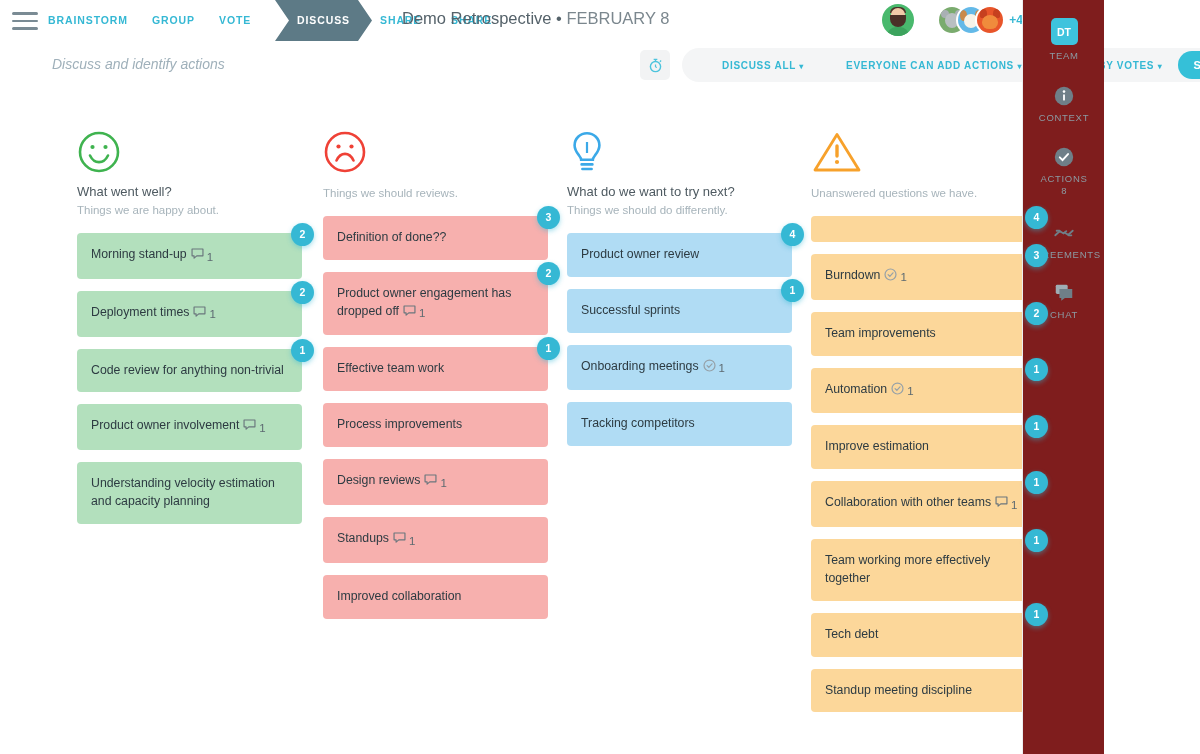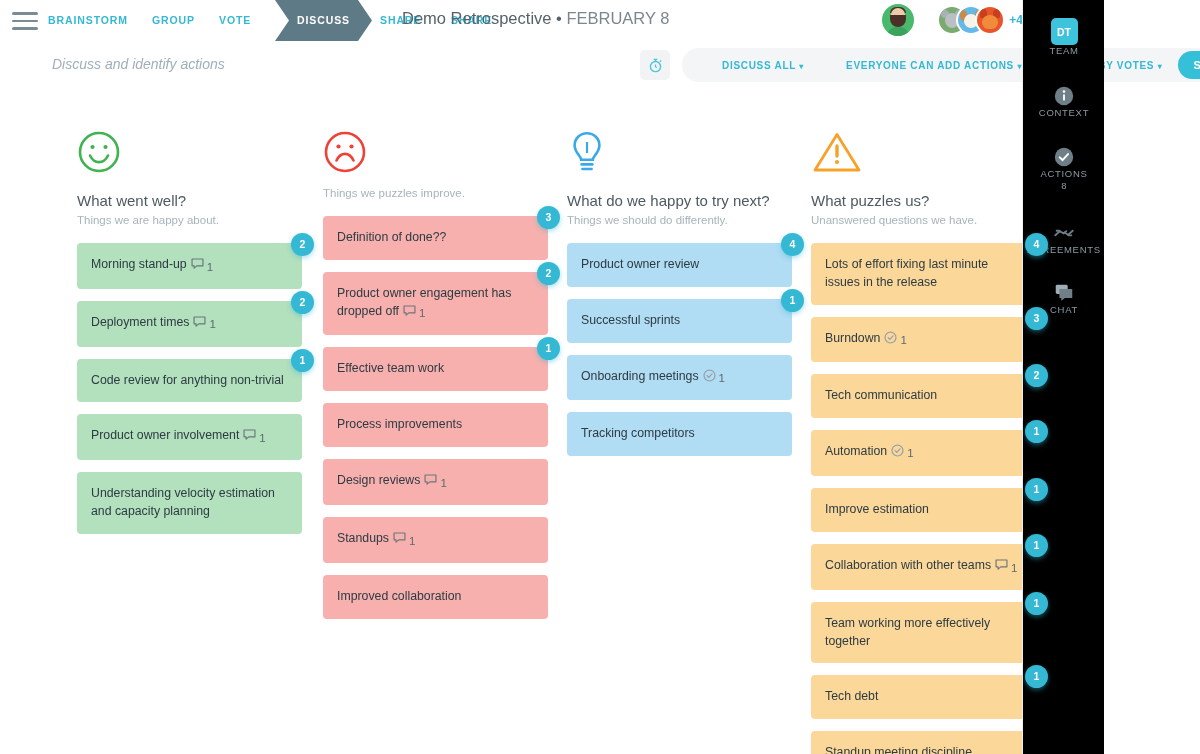--- a/index.html
+++ b/index.html
@@ -107,21 +107,21 @@
     background: #35c0d8; color: #fff; border: none; border-radius: 16px;
     height: 28px; padding: 0 15px; font-size: 11px; font-weight: bold;
     letter-spacing: .7px; cursor: pointer; font-family: inherit;
     white-space: nowrap; margin-right: 2px;
   }
 
   
   #columns { position: absolute; left: 0; top: 130px; width: 1118px; }
   .column { position: absolute; top: 0; width: 245px; }
   .col-icon { height: 52px; margin-left: 0px; }
-  .col-title { font-size: 15px; color: #4e5a61; margin-top: 10px; font-weight: normal; }
+  .col-title { font-size: 13px; color: #4e5a61; margin-top: 2px; font-weight: normal; }
   .col-sub { font-size: 11.5px; color: #a7b4bb; margin-top: 5px; }
   .cards { margin-top: 17px; position: relative; }
 
   .card {
     position: relative; width: 225px; border-radius: 4px;
     padding: 13px 14px; margin-bottom: 12px;
     font-size: 12.3px; color: #2d3b42; line-height: 1.45;
     cursor: pointer;
   }
   .card.c-green  { background: #b3e0bd; }
@@ -136,27 +136,27 @@
     display: flex; align-items: center; justify-content: center;
     box-shadow: 0 2px 5px rgba(53,184,212,.45);
     z-index: 4;
   }
   .meta { display: inline-flex; align-items: center; vertical-align: -2px; margin-left: 4px; }
   .meta .mc { font-size: 11.5px; color: #5d6a71; margin-left: 3px; }
 
   
   #sidebar {
     position: absolute; right: 0; top: 0; width: 82px; height: 754px;
-    background: #000000; border-left: 1px solid #eceef0;
+    background: #7f1d1d; border-left: 1px solid #eceef0;
   }
   .side-item {
     position: absolute; left: 0; width: 82px; text-align: center; cursor: pointer;
   }
   .side-label {
-    font-size: 9.5px; letter-spacing: .7px; color: #8c9ba3; 
+    font-size: 9.5px; letter-spacing: .7px; color: #8c9ba3; margin-top: 5px;
   }
   .side-count { font-size: 9.5px; color: #8c9ba3; margin-top: 1px; }
   #team-chip {
     width: 27px; height: 27px; margin: 0 auto; border-radius: 5px;
     background: #3ec3dd; color: #fff; font-size: 10.5px; font-weight: bold;
     display: flex; align-items: center; justify-content: center;
   }
   .side-ico { width: 22px; height: 22px; margin: 0 auto; display: block; }
 </style>
 </head>
@@ -275,21 +275,21 @@
         </div>
       </div>
       <div class="column" style="left: 323px;">
         <div class="col-icon">
     <svg width="44" height="44" viewBox="0 0 44 44" fill="none" stroke="#ef4136" stroke-width="2.6">
       <circle cx="22" cy="22" r="19"></circle>
       <circle cx="15.5" cy="16.5" r="2.1" fill="#ef4136" stroke="none"></circle>
       <circle cx="28.5" cy="16.5" r="2.1" fill="#ef4136" stroke="none"></circle>
       <path d="M13.5 30.5c2.2-4.6 5.3-6.6 8.5-6.6s6.3 2 8.5 6.6" stroke-linecap="round"></path>
     </svg></div>
-        <div class="col-sub">Things we puzzles improve.</div>
+        <div class="col-sub">Things we should reviews.</div>
         <div class="cards">
           <div class="card c-red"><div class="badge">3</div><span>Definition of done??</span></div>
           <div class="card c-red"><div class="badge">2</div><span>Product owner engagement has dropped off</span><span class="meta">
               <span>
     <svg width="13" height="12" viewBox="0 0 14 13" fill="none" stroke="#6a767d" stroke-width="1.25">
       <path d="M1.1 1.1h11.8v7.4H6.2L3.3 11V8.5H1.1z" stroke-linejoin="round"></path>
     </svg></span>
               <span class="mc">1</span>
             </span></div>
           <div class="card c-red"><div class="badge">1</div><span>Effective team work</span></div>
@@ -311,21 +311,21 @@
           <div class="card c-red"><span>Improved collaboration</span></div>
         </div>
       </div>
       <div class="column" style="left: 567px;">
         <div class="col-icon">
     <svg width="40" height="46" viewBox="0 0 40 46" fill="none" stroke="#3ba9e8" stroke-width="2.6">
       <path d="M20 3.2c-7 0-12.4 5.4-12.4 12 0 4.6 2.4 7.6 4.3 10 1.4 1.8 2.3 3 2.3 4.6h11.6c0-1.6.9-2.8 2.3-4.6 1.9-2.4 4.3-5.4 4.3-10 0-6.6-5.4-12-12.4-12z"></path>
       <path d="M14.6 34.4h10.8M15.4 39h9.2" stroke-linecap="round"></path>
       <path d="M20 12v11" stroke-width="2.2"></path>
     </svg></div>
-        <div class="col-title">What do we happy to try next?</div>
+        <div class="col-title">What do we want to try next?</div>
         <div class="col-sub">Things we should do differently.</div>
         <div class="cards">
           <div class="card c-blue"><div class="badge">4</div><span>Product owner review</span></div>
           <div class="card c-blue"><div class="badge">1</div><span>Successful sprints</span></div>
           <div class="card c-blue"><span>Onboarding meetings</span><span class="meta">
               <span>
     <svg width="13" height="13" viewBox="0 0 14 14" fill="none" stroke="#96a1a8" stroke-width="1.3">
       <circle cx="7" cy="7" r="5.9"></circle>
       <path d="M4.4 7.2l1.9 1.9 3.4-3.9" stroke-linecap="round"></path>
     </svg></span>
@@ -334,33 +334,32 @@
           <div class="card c-blue"><span>Tracking competitors</span></div>
         </div>
       </div>
       <div class="column" style="left: 811px;">
         <div class="col-icon">
     <svg width="52" height="46" viewBox="0 0 52 46" fill="none" stroke="#f7a12b" stroke-width="2.8">
       <path d="M26 4.5L48 40H4L26 4.5z" stroke-linejoin="round"></path>
       <path d="M26 16v10" stroke-width="3.4" stroke-linecap="round"></path>
       <circle cx="26" cy="32" r="2.1" fill="#f7a12b" stroke="none"></circle>
     </svg></div>
-        <div class="col-title">What puzzles us?</div>
         <div class="col-sub">Unanswered questions we have.</div>
         <div class="cards">
-          <div class="card c-orange"><div class="badge">4</div><span>Lots of effort fixing last minute issues in the release</span></div>
+          <div class="card c-orange"><div class="badge">4</div></div>
           <div class="card c-orange"><div class="badge">3</div><span>Burndown</span><span class="meta">
               <span>
     <svg width="13" height="13" viewBox="0 0 14 14" fill="none" stroke="#96a1a8" stroke-width="1.3">
       <circle cx="7" cy="7" r="5.9"></circle>
       <path d="M4.4 7.2l1.9 1.9 3.4-3.9" stroke-linecap="round"></path>
     </svg></span>
               <span class="mc">1</span>
             </span></div>
-          <div class="card c-orange"><div class="badge">2</div><span>Tech communication</span></div>
+          <div class="card c-orange"><div class="badge">2</div><span>Team improvements</span></div>
           <div class="card c-orange"><div class="badge">1</div><span>Automation</span><span class="meta">
               <span>
     <svg width="13" height="13" viewBox="0 0 14 14" fill="none" stroke="#96a1a8" stroke-width="1.3">
       <circle cx="7" cy="7" r="5.9"></circle>
       <path d="M4.4 7.2l1.9 1.9 3.4-3.9" stroke-linecap="round"></path>
     </svg></span>
               <span class="mc">1</span>
             </span></div>
           <div class="card c-orange"><div class="badge">1</div><span>Improve estimation</span></div>
           <div class="card c-orange"><div class="badge">1</div><span>Collaboration with other teams</span><span class="meta">

